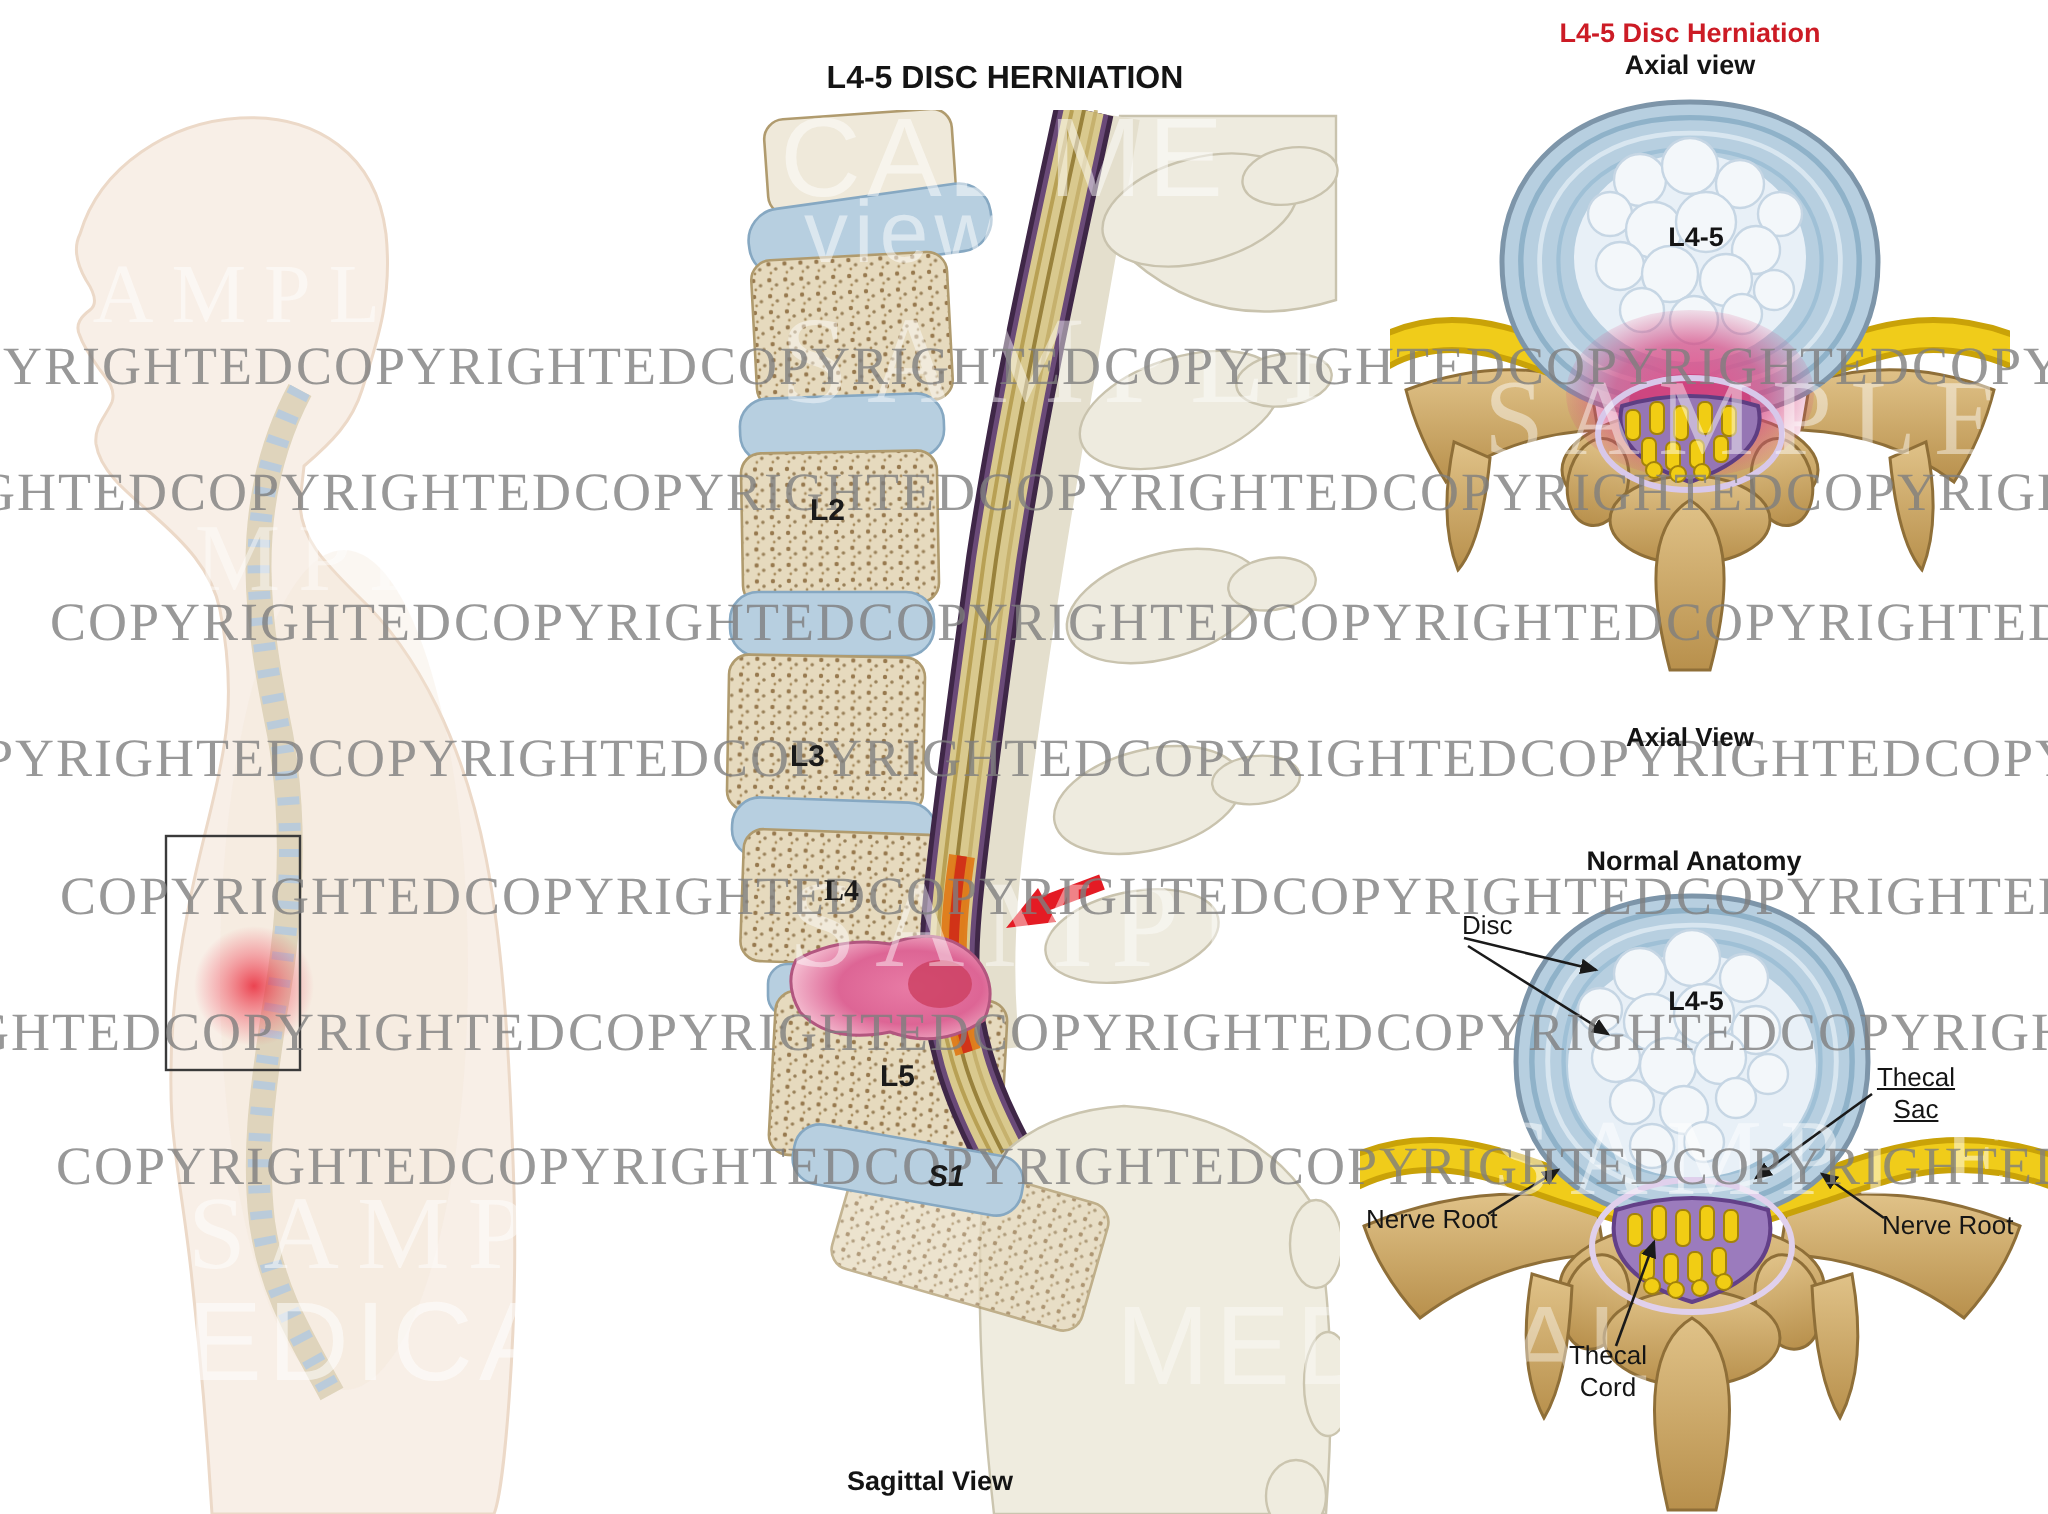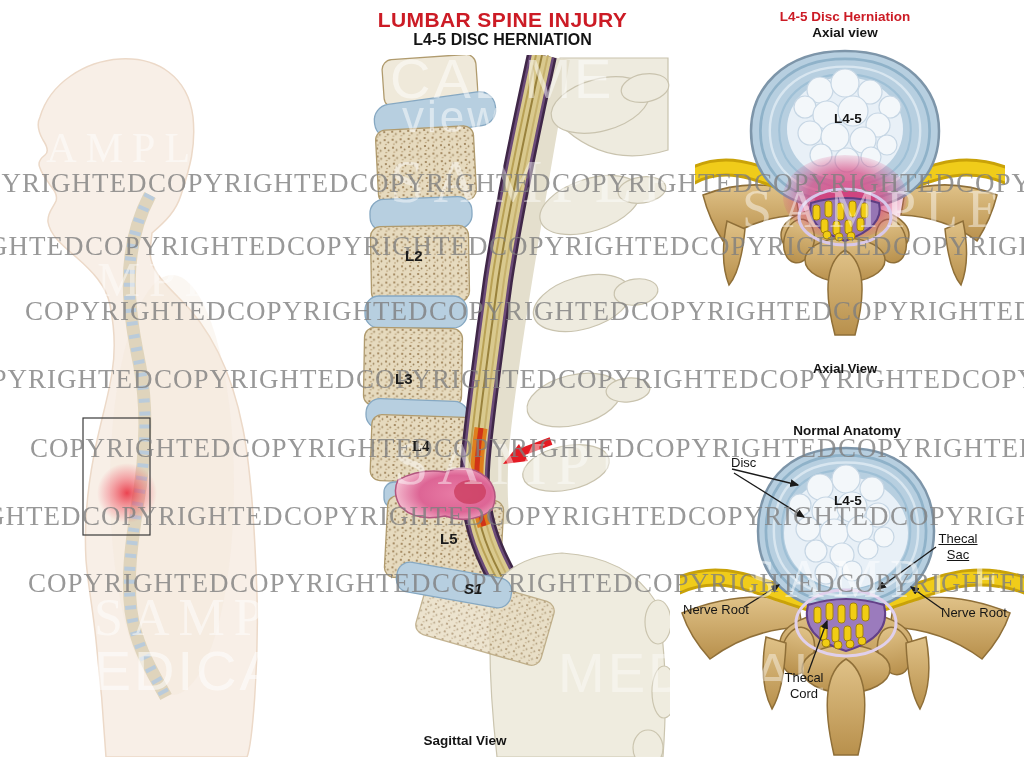--- a/index.html
+++ b/index.html
@@ -302,21 +302,20 @@
     <g stroke="#1a1a1a" stroke-width="1.3" fill="none">
       <path d="M52,32 L118,48" marker-end="url(#ah)"></path>
       <path d="M54,36 L124,80" marker-end="url(#ah)"></path>
       <path d="M256,110 L198,152" marker-end="url(#ah)"></path>
       <path d="M64,170 L99,148" marker-end="url(#ah)"></path>
       <path d="M262,172 L231,150" marker-end="url(#ah)"></path>
       <path d="M128,236 L147,184" marker-end="url(#ah)"></path>
     </g>
   </svg>
 
-  <div class="lbl ctr b red" id="t-main">LUMBAR SPINE INJURY</div>
   <div class="lbl ctr b" id="t-sub">L4-5 DISC HERNIATION</div>
 
   <div class="lbl ctr b red" id="ax1-h">L4-5 Disc Herniation</div>
   <div class="lbl ctr b" id="ax1-s">Axial view</div>
   <div class="lbl ctr b" id="ax1-cap">Axial View</div>
   <div class="lbl ctr b" id="ax2-h">Normal Anatomy</div>
   <div class="lbl ctr b" id="sag-cap">Sagittal View</div>
 
   <div class="lbl vlbl" id="v-l2">L2</div>
   <div class="lbl vlbl" id="v-l3">L3</div>

